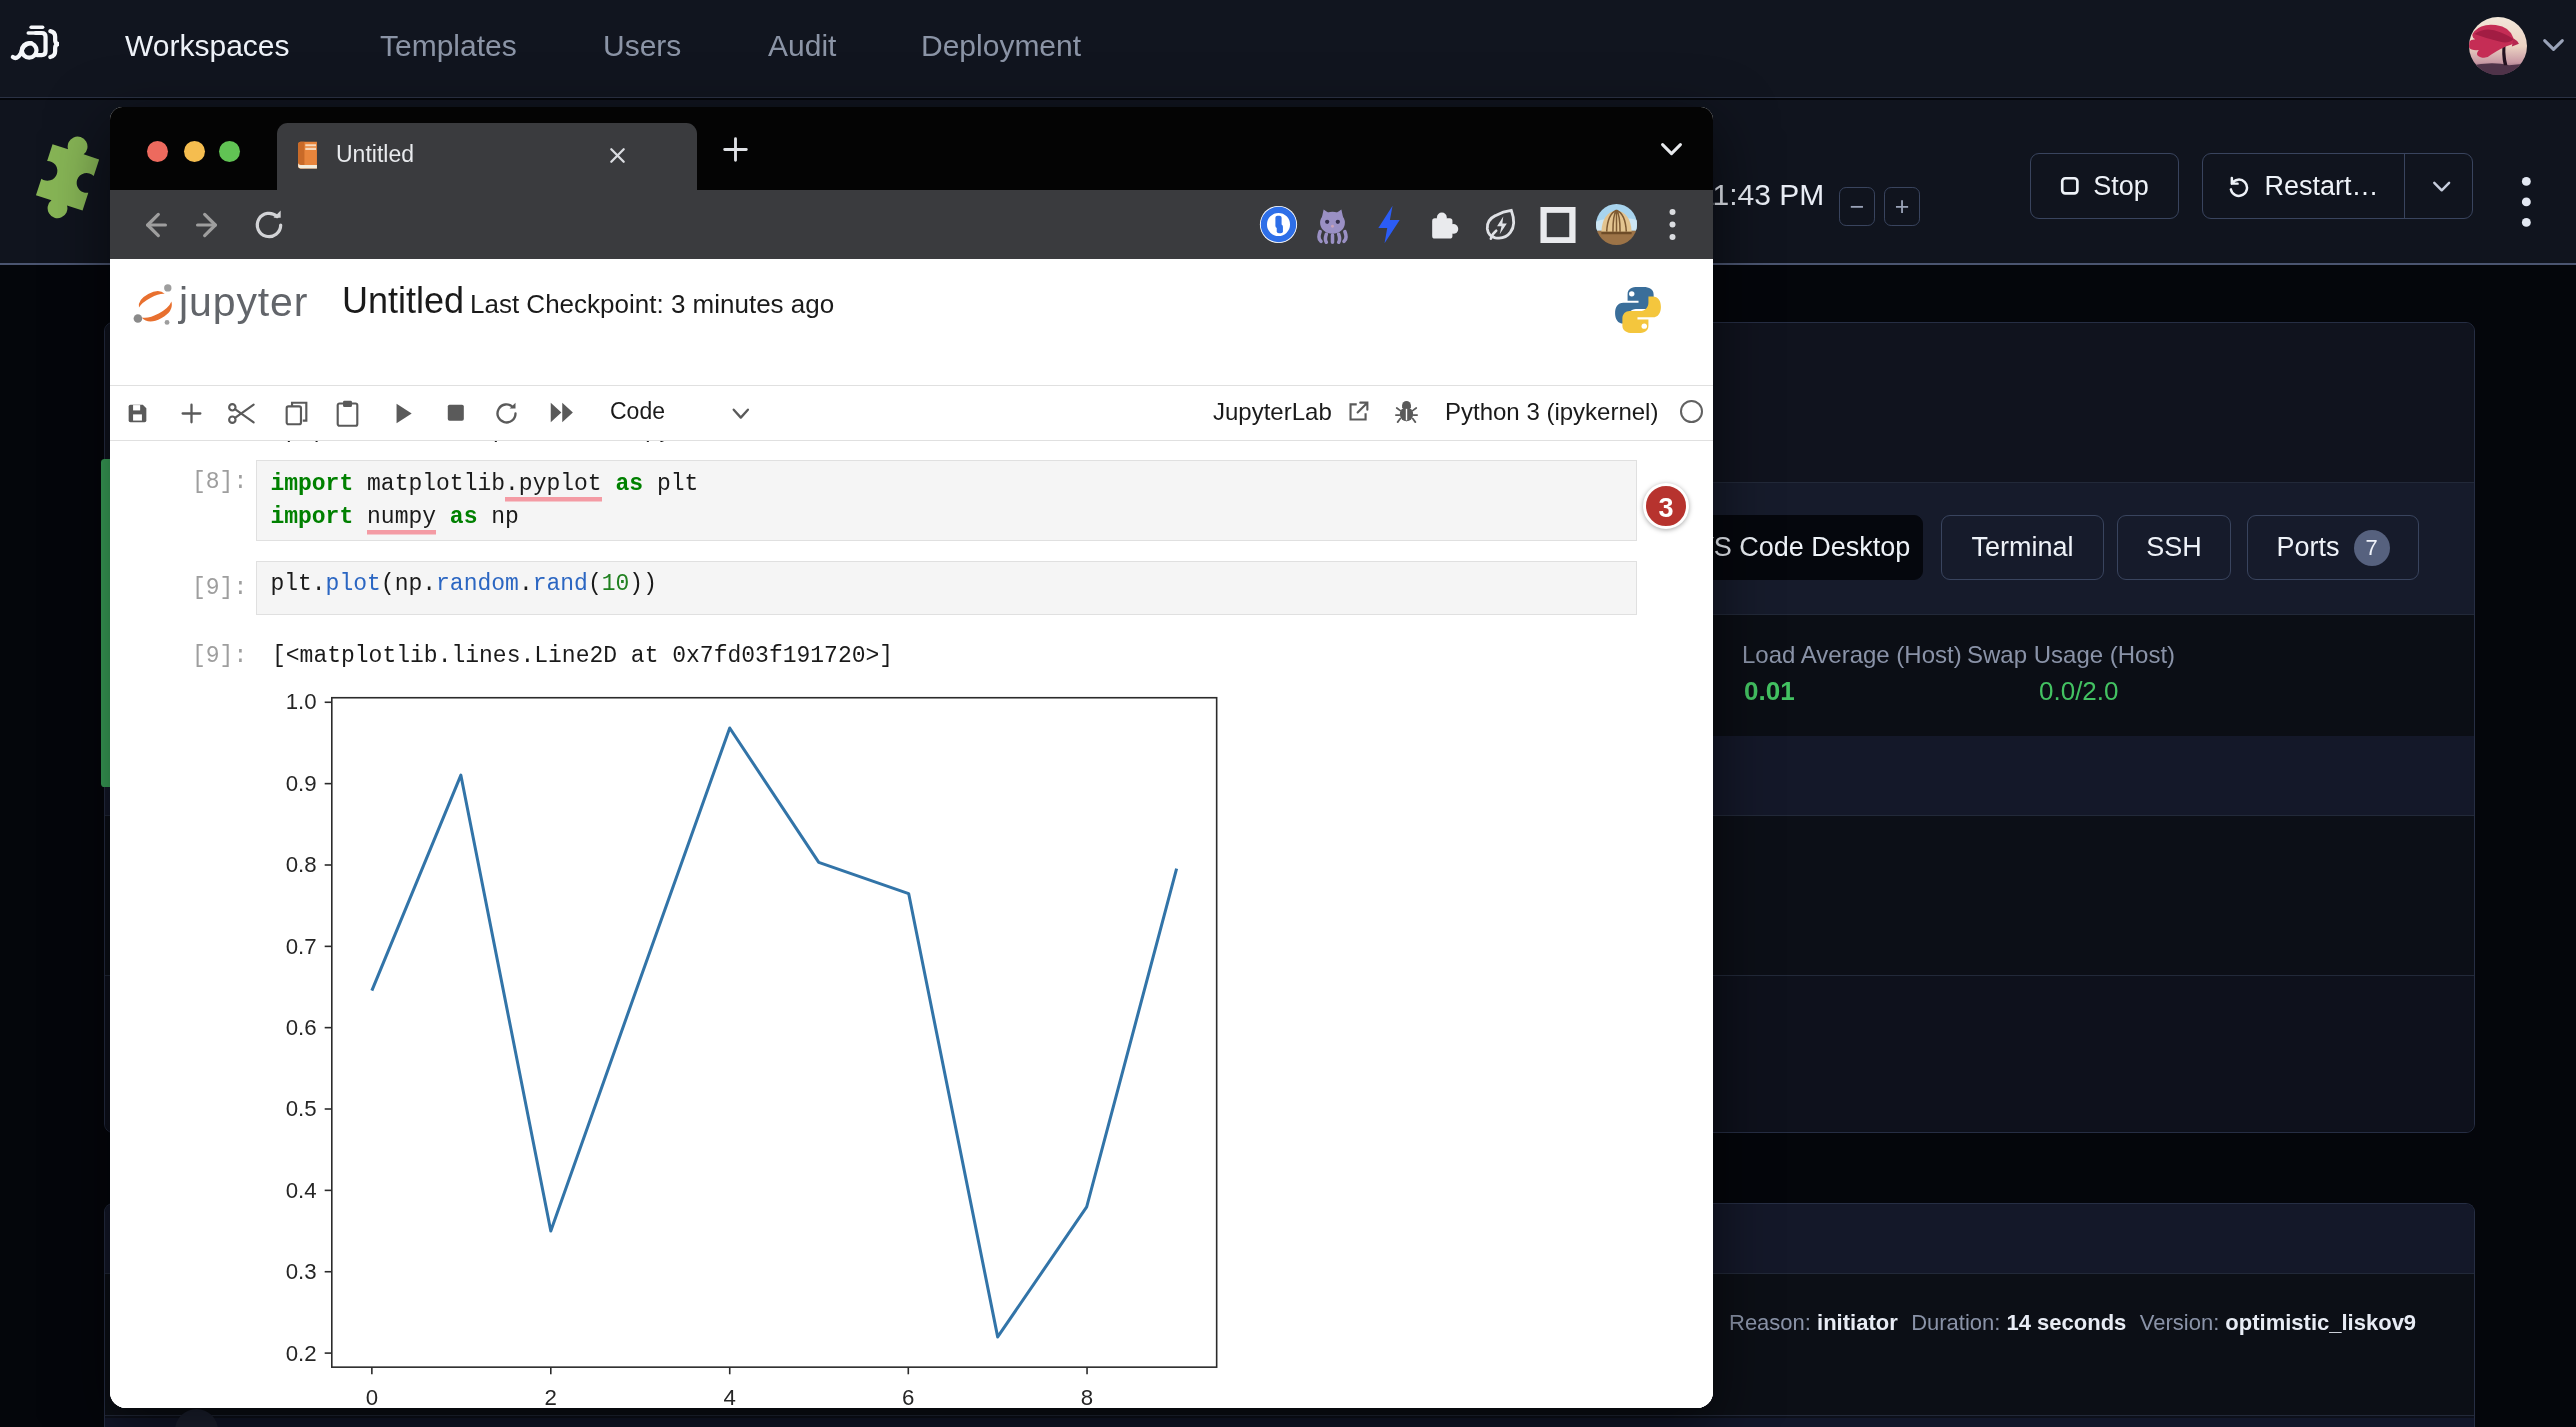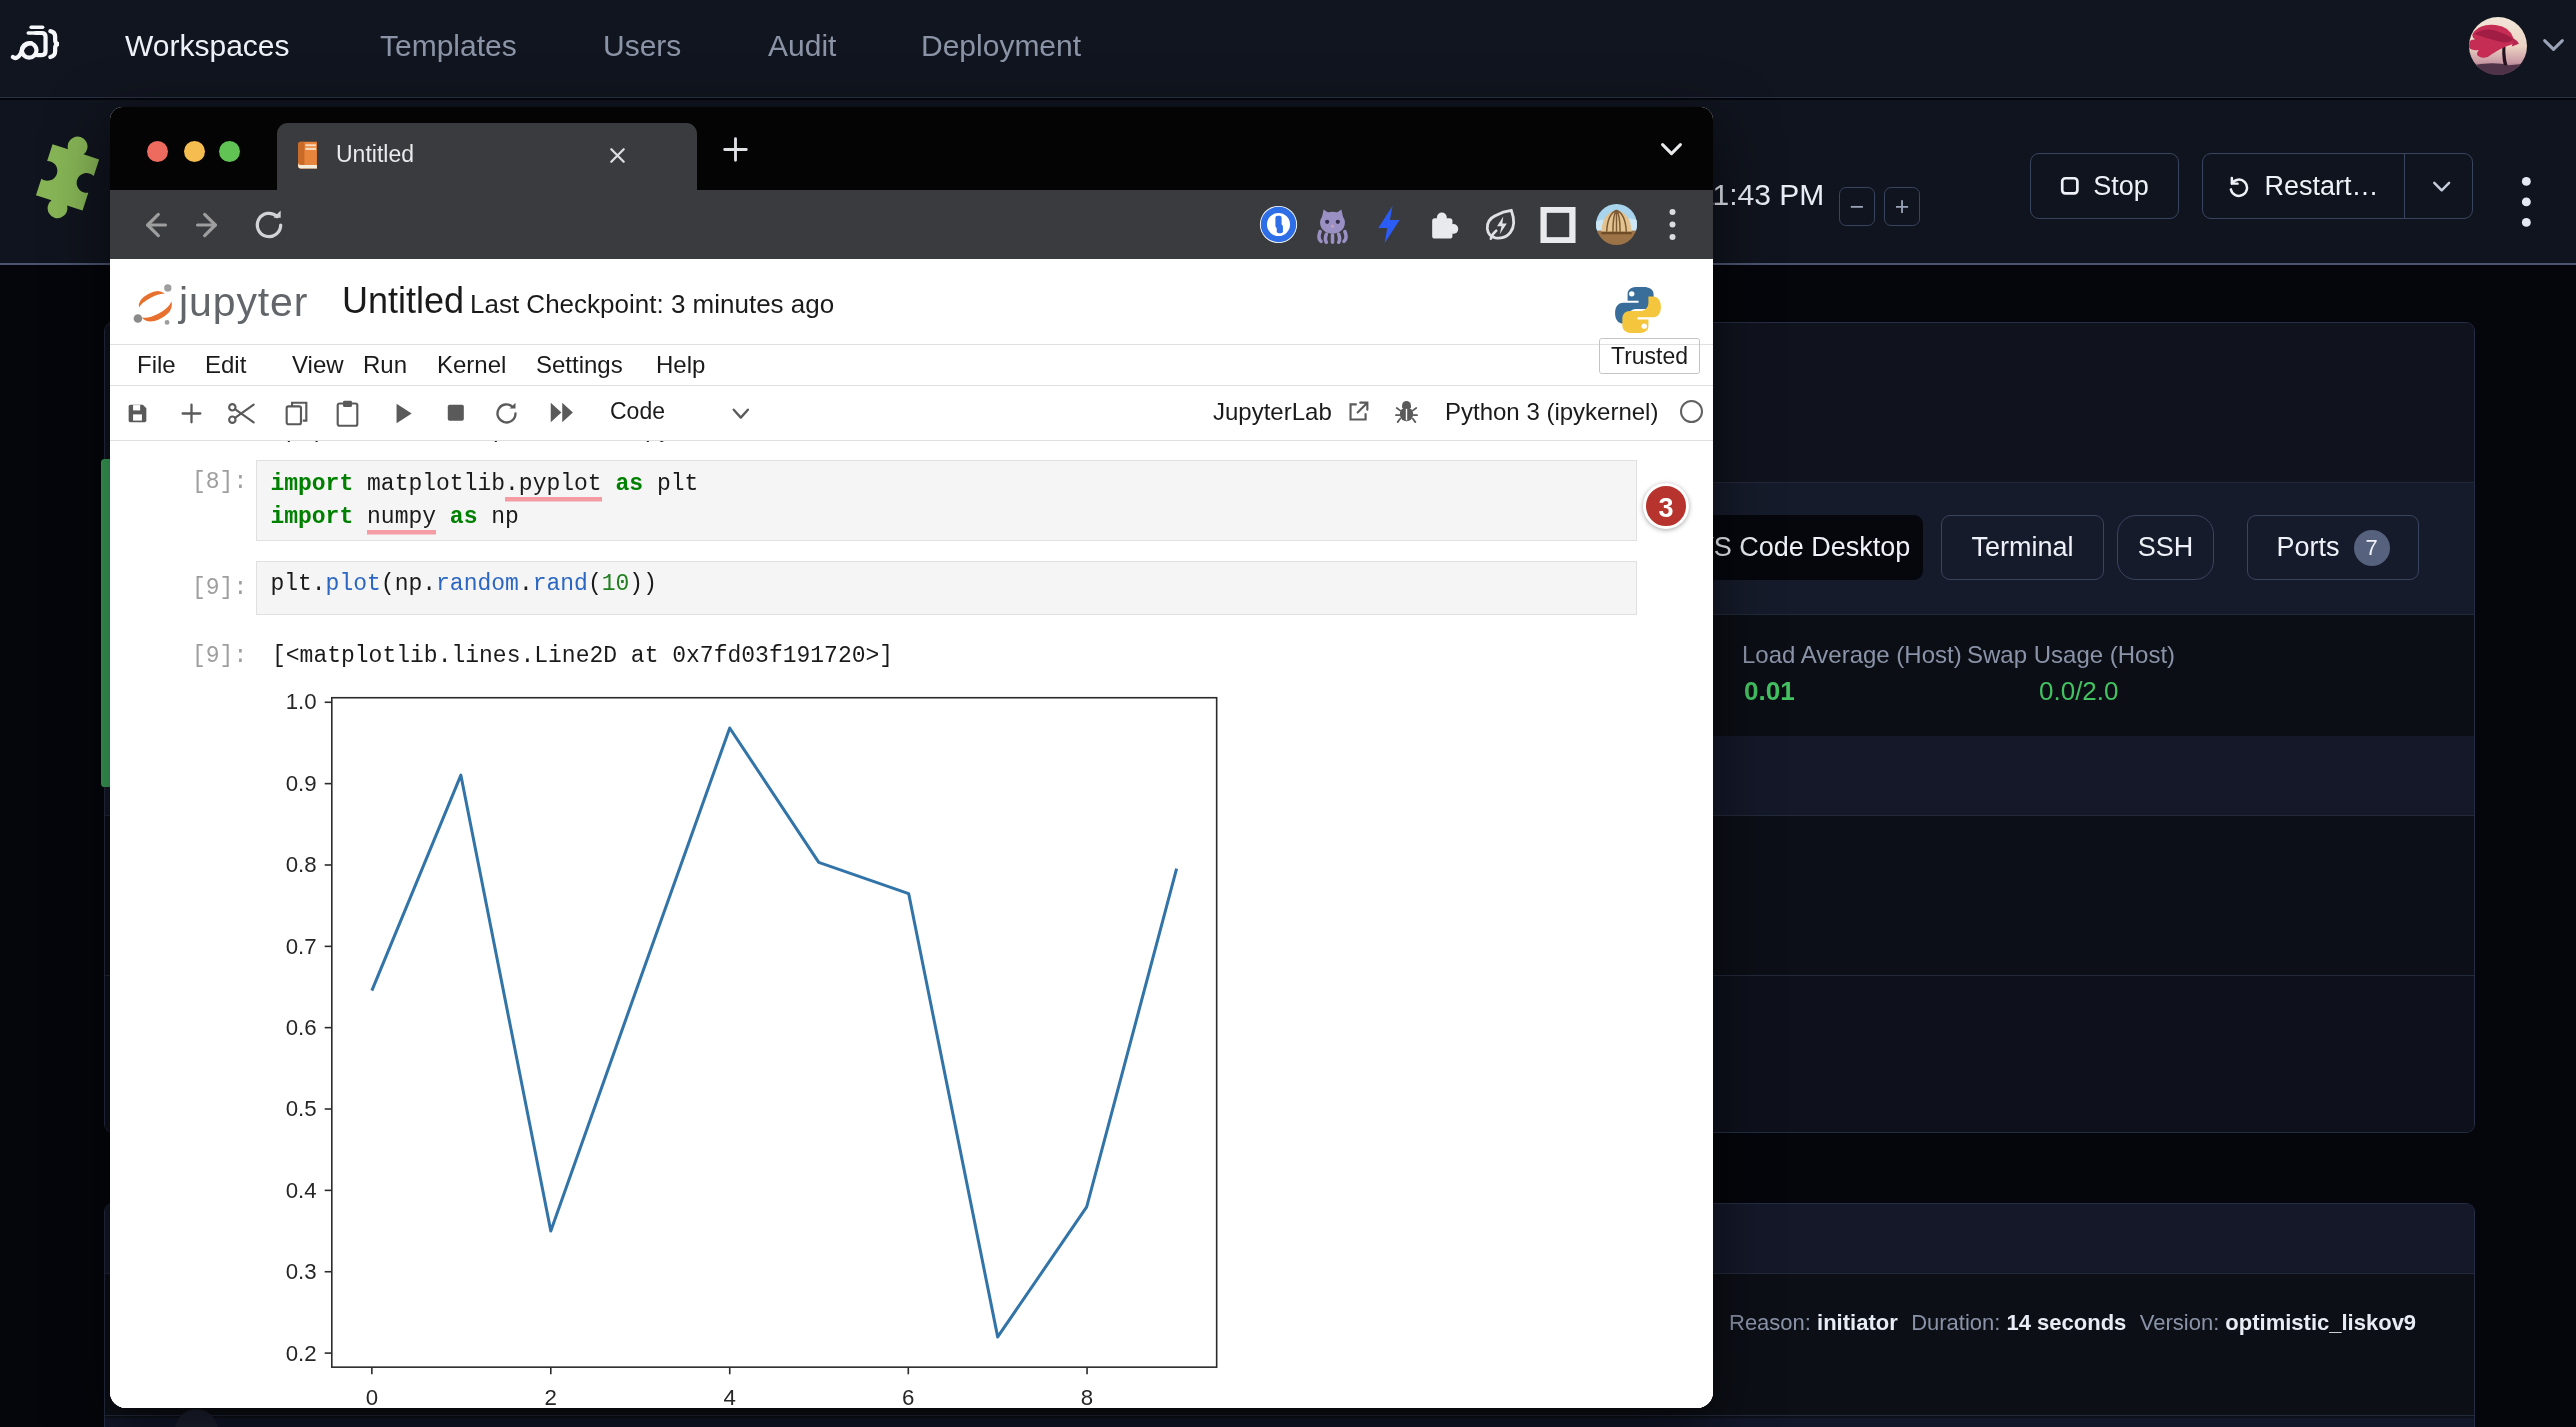--- a/index.html
+++ b/index.html
@@ -100,21 +100,21 @@
         </g>
       </svg>
   </div>
 </div>
 
 <div class="card" style="top:322px;height:811px;">
   <div class="sect" style="top:0;height:159px;background:#10131e;"></div>
   <div class="sect" style="top:159px;height:133px;background:#161b2b;border-top:0.9px solid #222939;border-bottom:0.9px solid #222939;">
     <div class="btn" style="left:1578px;top:32px;width:240px;height:65px;background:#05070d;border-color:#05070d;border-radius:9px;">VS Code Desktop</div>
     <div class="btn" style="left:1836px;top:32px;width:163px;height:65px;border-radius:9px;">Terminal</div>
-    <div class="btn" style="left:2012px;top:32px;width:97px;height:65px;border-radius:19px;">SSH</div>
+    <div class="btn" style="left:2012px;top:32px;width:114px;height:65px;border-radius:9px;">SSH</div>
     <div class="btn" style="left:2142px;top:32px;width:172px;height:65px;border-radius:9px;gap:14.2px;">Ports
       <span style="display:inline-flex;align-items:center;justify-content:center;width:36px;height:36px;border-radius:50%;background:#56617e;color:#f0f3fa;font-size:22px;">7</span>
     </div>
   </div>
   <div class="sect" style="top:292px;height:121px;background:#0b0e15;">
     <div class="glabel abs" style="left:1637px;top:26px;">Load Average (Host)</div>
     <div class="gval abs" style="left:1639px;top:61px;font-weight:bold;">0.01</div>
     <div class="glabel abs" style="left:1862px;top:26px;text-align:center;">Swap Usage (Host)</div>
     <div class="gval abs" style="left:1934px;top:61px;">0.0/2.0</div>
   </div>
@@ -254,30 +254,20 @@
     <div class="abs" style="left:69px;top:19.6px;font-size:41px;color:#62656a;letter-spacing:0.9px;">jupyter</div>
     <div class="abs" style="left:232px;top:21.4px;font-size:36px;color:#1a1a1a;">Untitled</div>
     <div class="abs" style="left:360px;top:30px;font-size:26px;color:#1a1a1a;">Last Checkpoint: 3 minutes ago</div>
     <svg class="abs" style="left:1503px;top:26px" width="50" height="50" viewBox="0 0 48 48">
       <path d="M23.5 2 c-5 0 -9.5 1.5 -9.5 7 l0 6 l10.5 0 l0 2 l-14.5 0 c-5.5 0 -8 4.5 -8 10 c0 5.5 2.5 10 8 10 l4 0 l0 -6 c0 -4.5 3.5 -8 8 -8 l10 0 c4 0 7 -3 7 -7 l0 -7 c0 -5 -4.5 -7 -9.5 -7 Z" fill="#3a6e9a"></path>
       <circle cx="18" cy="8.5" r="2.6" fill="#fff"></circle>
       <path d="M24.5 46 c5 0 9.5 -1.5 9.5 -7 l0 -6 l-10.5 0 l0 -2 l14.5 0 c5.5 0 8 -4.5 8 -10 c0 -5.5 -2.5 -10 -8 -10 l-4 0 l0 6 c0 4.5 -3.5 8 -8 8 l-10 0 c-4 0 -7 3 -7 7 l0 7 c0 5 4.5 7 9.5 7 Z" fill="#f4c63d"></path>
       <circle cx="30" cy="39.5" r="2.6" fill="#fff"></circle>
     </svg>
 
-    <div class="abs" style="left:0;top:85px;width:1603px;height:41px;border-top:0.9px solid #e0e0e0;font-size:24px;color:#1a1a1a;">
-      <span class="abs" style="left:27px;top:6.2px;">File</span>
-      <span class="abs" style="left:95px;top:6.2px;">Edit</span>
-      <span class="abs" style="left:182px;top:6.2px;">View</span>
-      <span class="abs" style="left:253px;top:6.2px;">Run</span>
-      <span class="abs" style="left:327px;top:6.2px;">Kernel</span>
-      <span class="abs" style="left:426px;top:6.2px;">Settings</span>
-      <span class="abs" style="left:546px;top:6.2px;">Help</span>
-      <div class="abs" style="left:1489px;top:-7.1px;width:101px;height:36px;border:0.9px solid #c4c4c4;border-radius:2.7px;text-align:center;font-size:23px;line-height:34px;">Trusted</div>
-    </div>
 
     <div class="abs" style="left:0;top:126px;width:1603px;height:56px;border-top:0.9px solid #e0e0e0;border-bottom:0.9px solid #e0e0e0;">
       <svg class="abs" style="left:16px;top:16px" width="23" height="23" viewBox="0 0 26 26">
         <path d="M3 5 q0-2 2-2 l14 0 l4 4 l0 14 q0 2 -2 2 l-16 0 q-2 0 -2 -2 Z" fill="#5a5a5a"></path>
         <rect x="8" y="14" width="10" height="7" fill="#fff"></rect>
           <rect x="8" y="3.5" width="8" height="6" fill="#fff"></rect>
       </svg>
       <svg class="abs" style="left:70px;top:16px" width="23" height="23" viewBox="0 0 26 26">
           <path d="M13 3 L13 23 M3 13 L23 13" stroke="#5a5a5a" stroke-width="2.6" stroke-linecap="round"></path>
         </svg>

